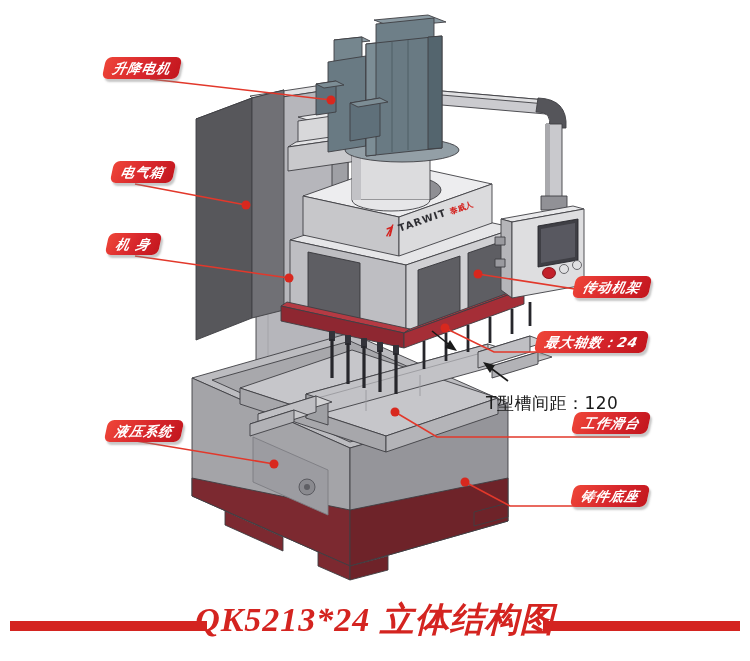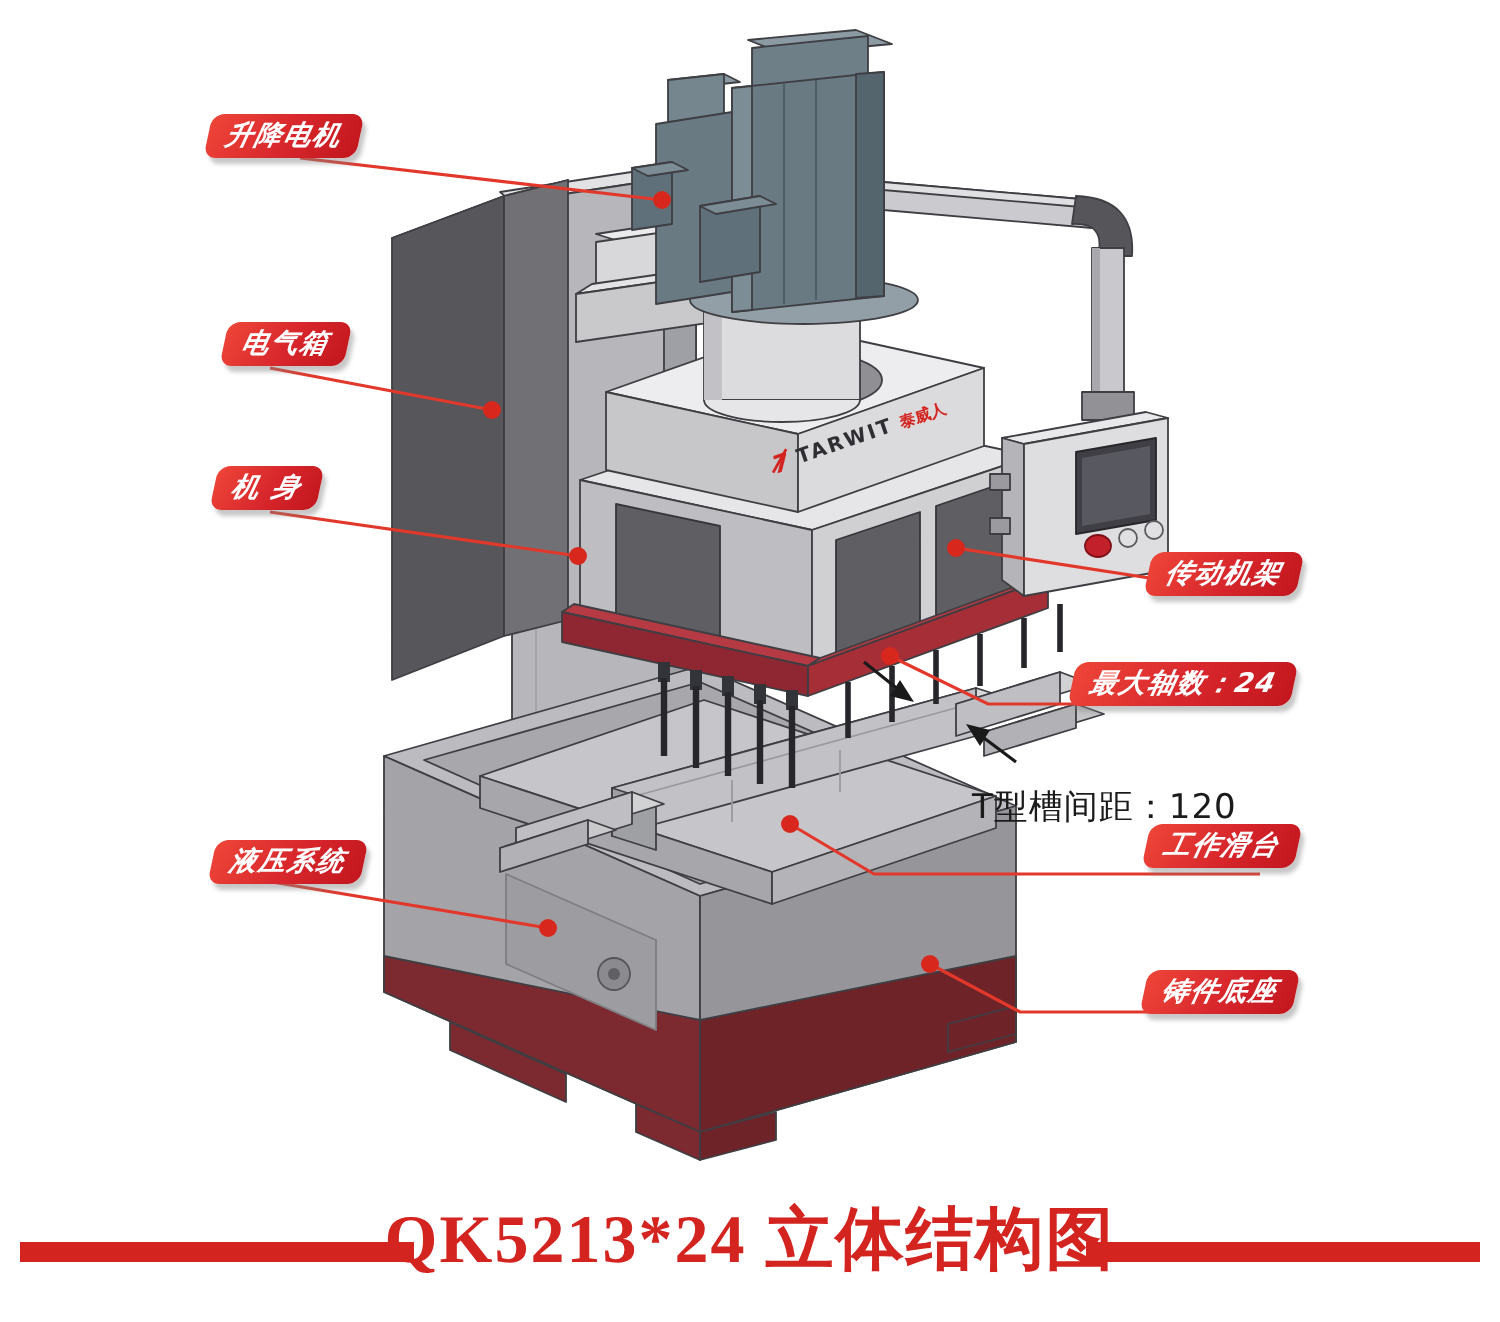--- a/index.html
+++ b/index.html
@@ -10,21 +10,21 @@
          background:linear-gradient(115deg,#ee4538 0%,#d7262c 55%,#c2161d 100%);
          color:#ffffff;font-weight:bold;font-style:italic;font-size:13.5px;
          border-radius:6px;transform:skewX(-12deg);white-space:nowrap;
          box-shadow:2.5px 3px 2px rgba(130,130,130,.45);letter-spacing:1px;}
   .badge span{display:inline-block;}
   .dim-note{position:absolute;color:#1b1b1b;font-size:17px;font-weight:500;
             white-space:nowrap;letter-spacing:.5px;}
   .title-bar{position:absolute;top:621px;height:10px;background:#d42420;}
   .main-title{position:absolute;top:597px;left:0;width:750px;text-align:center;
               font-family:"Liberation Serif","DejaVu Serif",serif;font-weight:bold;
-              font-size:34px;color:#d42420;letter-spacing:1px;}
+              font-size:34px;color:#d42420;letter-spacing:1px;font-style:italic;}
 </style>
 </head>
 <body>
 
 <div id="stage">
 
 <svg id="machine-svg" width="750" height="661" viewBox="0 0 750 661">
   <g stroke="#3e3e43" stroke-width="0.9" stroke-linejoin="round">
 
     <g>

